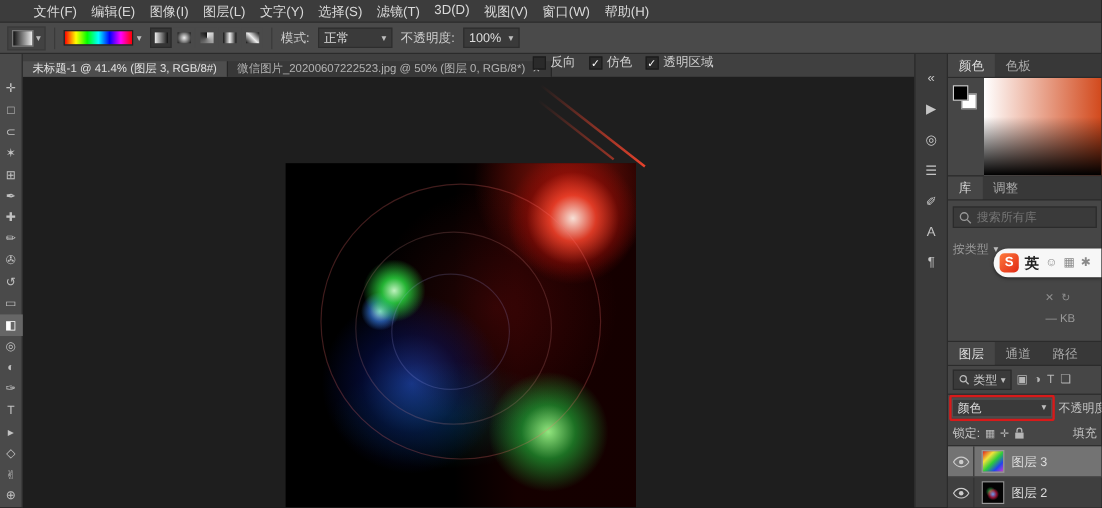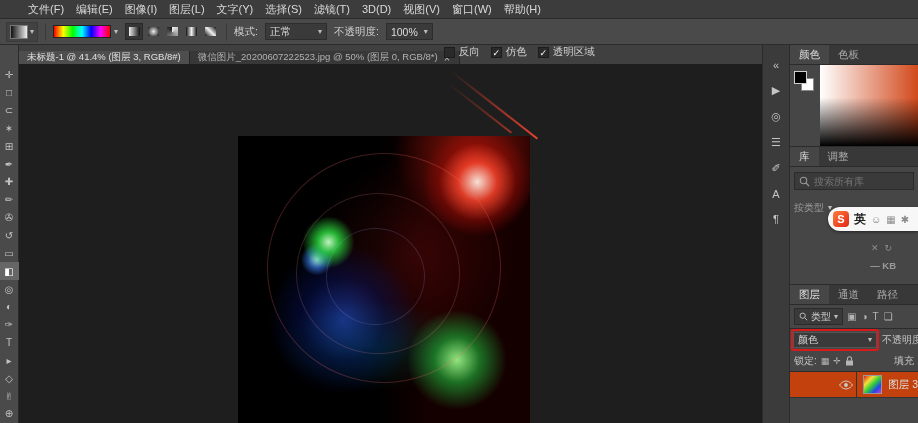--- a/index.html
+++ b/index.html
@@ -81,38 +81,38 @@
   .fgbg { position:absolute; left:4px; top:6px; width:22px; height:22px; }
   .bg-sw { position:absolute; left:7px; top:7px; width:13px; height:13px; background:#fff; border:1px solid #888; }
   .fg-sw { position:absolute; left:0; top:0; width:13px; height:13px; background:#000; border:1px solid #cfcfcf; }
   .color-field { position:absolute; left:30px; top:0; right:0; bottom:0; background:linear-gradient(to top, #000 0%, rgba(0,0,0,0) 60%), linear-gradient(to right, #fff, #d2491c); }
 
   .lib-body { position:relative; height:118px; border-bottom:1px solid #2b2b2b; }
   .lib-search { position:absolute; left:4px; right:4px; top:5px; height:18px; background:#3a3a3a; border:1px solid #2b2b2b; display:flex; align-items:center; gap:4px; padding:0 4px; }
   .lib-search input { flex:1; min-width:0; background:transparent; border:none; outline:none; color:#bbb; font-size:10px; font-family:inherit; }
   .lib-sort { position:absolute; left:4px; top:34px; display:flex; align-items:center; gap:4px; font-size:10px; color:#9a9a9a; }
   .sync-icons { position:absolute; right:26px; top:76px; display:flex; gap:6px; font-size:9px; color:#8d8d8d; }
-  .kb { position:absolute; right:22px; top:93px; font-size:9.5px; color:#9a9a9a;font-weight:bold; }
+  .kb { position:absolute; right:22px; top:93px; font-size:9.5px; color:#9a9a9a; }
 
   .filter-row { height:24px; display:flex; align-items:center; gap:4px; padding:0 4px; border-bottom:1px solid #2b2b2b; }
   .type-select { display:flex; align-items:center; gap:3px; background:#3a3a3a; border:1px solid #2b2b2b; height:17px; padding:0 4px; font-size:10px; color:#ccc; }
   .filter-icons { display:flex; gap:5px; font-size:10px; color:#b5b5b5; overflow:hidden; white-space:nowrap; }
 
   .blend-row { position:relative; height:22px; display:flex; align-items:center; gap:5px; padding:0 3px; overflow:hidden; }
   .blend-select { position:relative; display:flex; align-items:center; justify-content:space-between; width:84px; height:16px; background:#3a3a3a; border:1px solid #555; padding:0 4px; font-size:10px; color:#ddd; flex:none; }
   .annotation { position:absolute; left:-3px; top:-4px; right:-3px; bottom:-4px; border:2px solid #d81a1a; border-radius:2px; pointer-events:none; z-index:5; }
   .blend-opacity { font-size:10px; color:#c5c5c5; white-space:nowrap; }
 
   .lock-row { height:20px; display:flex; align-items:center; gap:4px; padding:10px 4px; border-bottom:1px solid #2b2b2b; overflow:hidden; }
   .lock-label, .fill-label { font-size:10px; color:#c5c5c5; white-space:nowrap; }
   .lock-icon-glyph { font-size:9px; color:#b5b5b5; }
   .fill-label { margin-left:auto; }
 
   .layer-row { height:26px; display:flex; align-items:center; gap:0; background:#3f3f3f; border-bottom:1px solid #333; }
-  .layer-row.selected { background:#c2410c;justify-content:flex-end; }
+  .layer-row.selected { background:#737373; }
   .eye-cell { width:22px; height:100%; display:flex; align-items:center; justify-content:center; border-right:1px solid #333; }
   .layer-thumb { width:19px; height:19px; border:1px solid #999; margin:0 6px; flex:none; }
   .thumb-rainbow { background:linear-gradient(135deg,#e02020,#f2e23a 28%,#2ecc3a 52%,#2244ee 76%,#d03ad0 100%); }
   .thumb-dark { background:radial-gradient(circle 5px at 50% 58%, rgba(110,160,255,.95), rgba(255,30,90,.55) 60%, rgba(0,0,0,0)), radial-gradient(circle 4px at 38% 45%, rgba(60,230,90,.8), rgba(0,0,0,0)), #040404; }
   .layer-name { font-size:10.5px; color:#ddd; white-space:nowrap; }
 
   
   .sogou { position:absolute; top:207px; right:0; width:90px; height:24px; background:#f7f7f7; border-radius:13px 0 0 13px; box-shadow:0 1px 3px rgba(0,0,0,.5); display:flex; align-items:center; gap:5px; padding:0 4px 0 5px; z-index:6; }
   .sogou-logo { width:16px; height:16px; border-radius:4px; background:linear-gradient(135deg,#ff7a3c,#e02814); color:#fff; font-weight:bold; font-size:11px; display:flex; align-items:center; justify-content:center; }
   .sogou-lang { color:#222; font-weight:bold; font-size:12px; }
@@ -325,20 +325,30 @@
     <div class="layer-row selected">
       <div class="eye-cell">
         <svg width="14" height="10" viewBox="0 0 14 10">
             <path d="M7 1C3.6 1 1.3 3.9 0.6 5 1.3 6.1 3.6 9 7 9s5.7-2.9 6.4-4C12.7 3.9 10.4 1 7 1z" fill="none" stroke="#ccc" stroke-width="1"></path>
             <circle cx="7" cy="5" r="1.9" fill="#ccc"></circle>
           </svg>
       </div>
       <div class="layer-thumb thumb-rainbow"></div>
       <span class="layer-name">图层 3</span>
     </div>
+    <div class="layer-row">
+      <div class="eye-cell">
+        <svg width="14" height="10" viewBox="0 0 14 10">
+            <path d="M7 1C3.6 1 1.3 3.9 0.6 5 1.3 6.1 3.6 9 7 9s5.7-2.9 6.4-4C12.7 3.9 10.4 1 7 1z" fill="none" stroke="#ccc" stroke-width="1"></path>
+            <circle cx="7" cy="5" r="1.9" fill="#ccc"></circle>
+          </svg>
+      </div>
+      <div class="layer-thumb thumb-dark"></div>
+      <span class="layer-name">图层 2</span>
+    </div>
   </div>
 
   <div class="sogou">
     <span class="sogou-logo">S</span>
     <span class="sogou-lang">英</span>
     <span class="sogou-icon">☺</span>
     <span class="sogou-icon">▦</span>
     <span class="sogou-icon">✱</span>
   </div>
 

